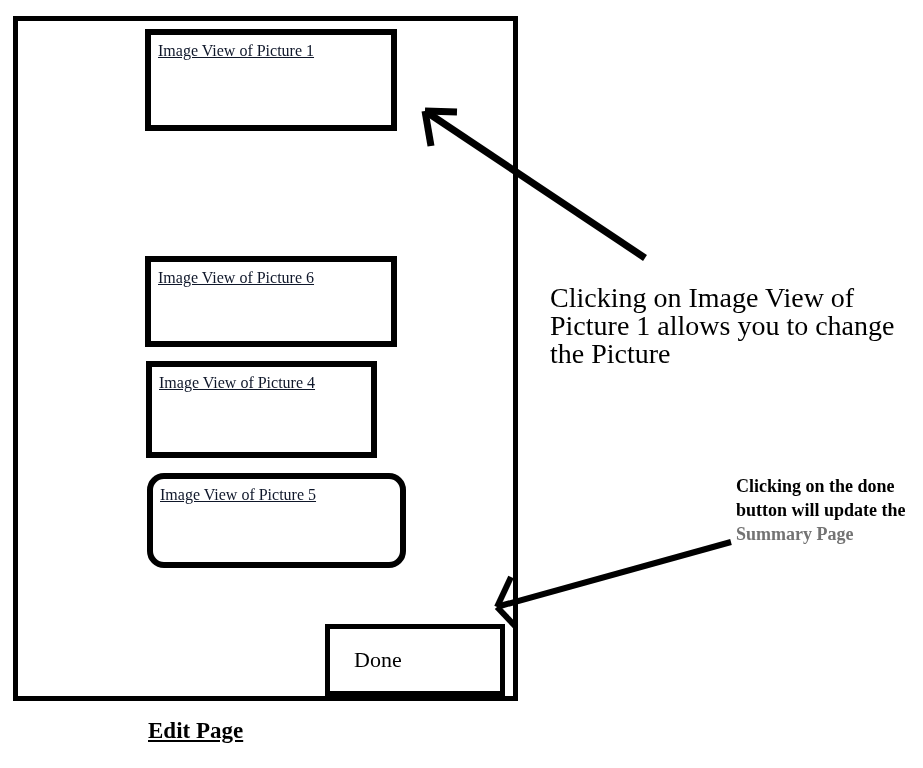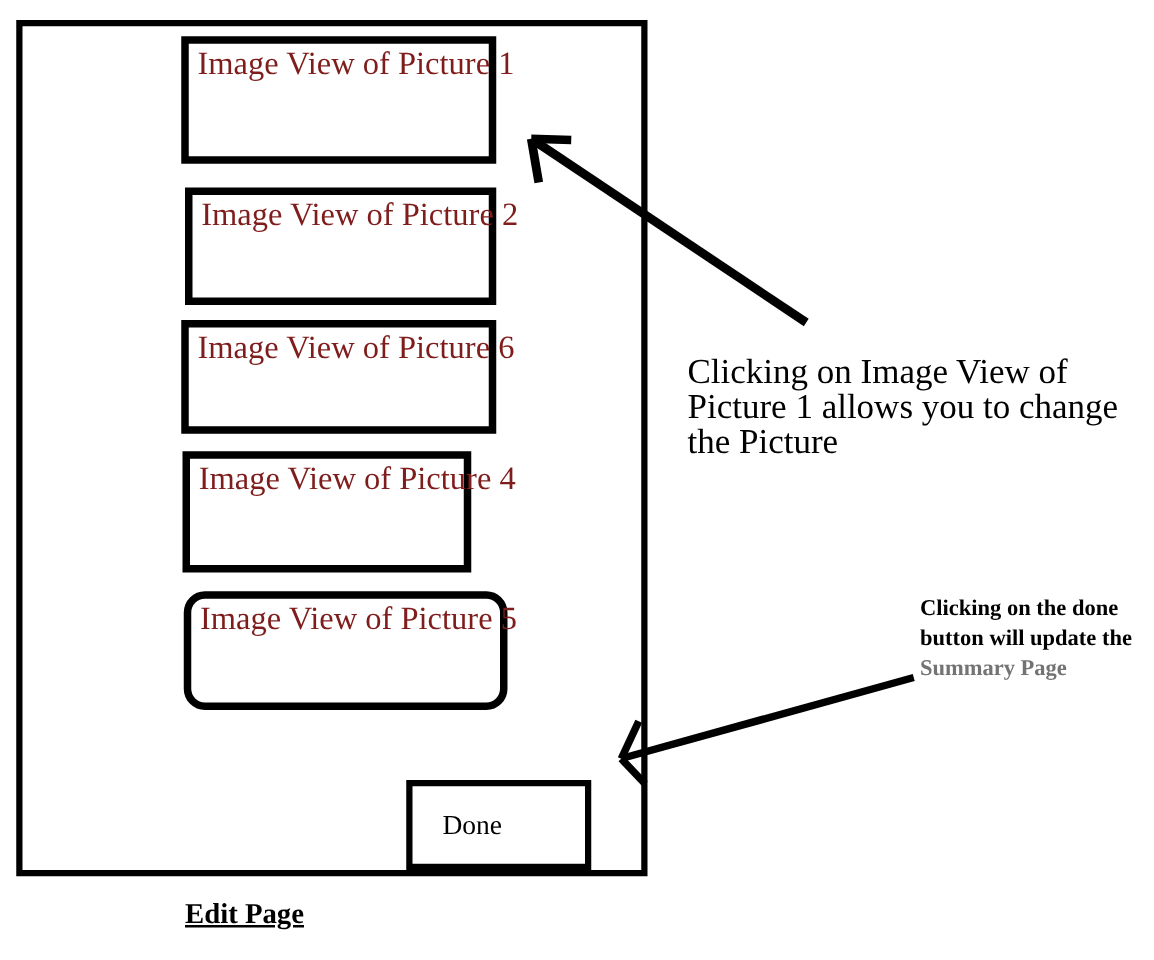--- a/index.html
+++ b/index.html
@@ -32,38 +32,39 @@
   .image-box {
     position: absolute;
     border: 6px solid #000000;
     background: #ffffff;
     box-sizing: border-box;
   }
   .image-box-label {
     position: absolute;
     left: 7px;
     top: 3px;
-    font-size: 26px;
+    font-size: 16px;
     line-height: 26px;
-    color: #7f1d1d;
+    color: #0f172a;
     white-space: nowrap;
+    text-decoration: underline;
   }
 
   .box-1 { left: 145px; top: 29px;  width: 252px; height: 102px; }
   .box-2 { left: 148px; top: 150px; width: 249px; height: 94px;  }
   .box-3 { left: 145px; top: 256px; width: 252px; height: 91px;  }
   .box-4 { left: 146px; top: 361px; width: 231px; height: 97px;  }
   .box-5 { left: 147px; top: 473px; width: 259px; height: 95px; border-radius: 17px;  }
 
   
   .done-button {
     position: absolute;
     left: 325px;
     top: 624px;
-    width: 148px;
+    width: 180px;
     height: 72px;
     border: 5px solid #000000;
     background: #ffffff;
     box-sizing: border-box;
   }
   .done-label {
     position: absolute;
     left: 24px;
     top: 17px;
     font-size: 22px;
@@ -123,23 +124,20 @@
 </head>
 <body>
 
 <div id="canvas">
 
   <div class="page-frame"></div>
 
   <div class="image-box box-1">
     <span class="image-box-label">Image View of Picture 1</span>
   </div>
-  <div class="image-box box-2">
-    <span class="image-box-label">Image View of Picture 2</span>
-  </div>
   <div class="image-box box-3">
     <span class="image-box-label">Image View of Picture 6</span>
   </div>
   <div class="image-box box-4">
     <span class="image-box-label">Image View of Picture 4</span>
   </div>
   <div class="image-box box-5">
     <span class="image-box-label">Image View of Picture 5</span>
   </div>
 

